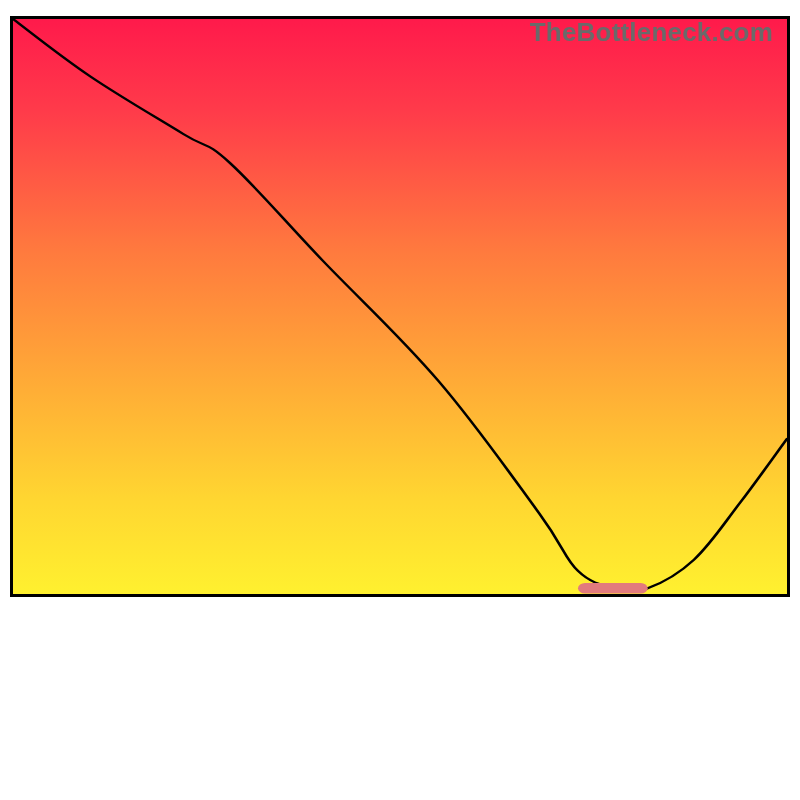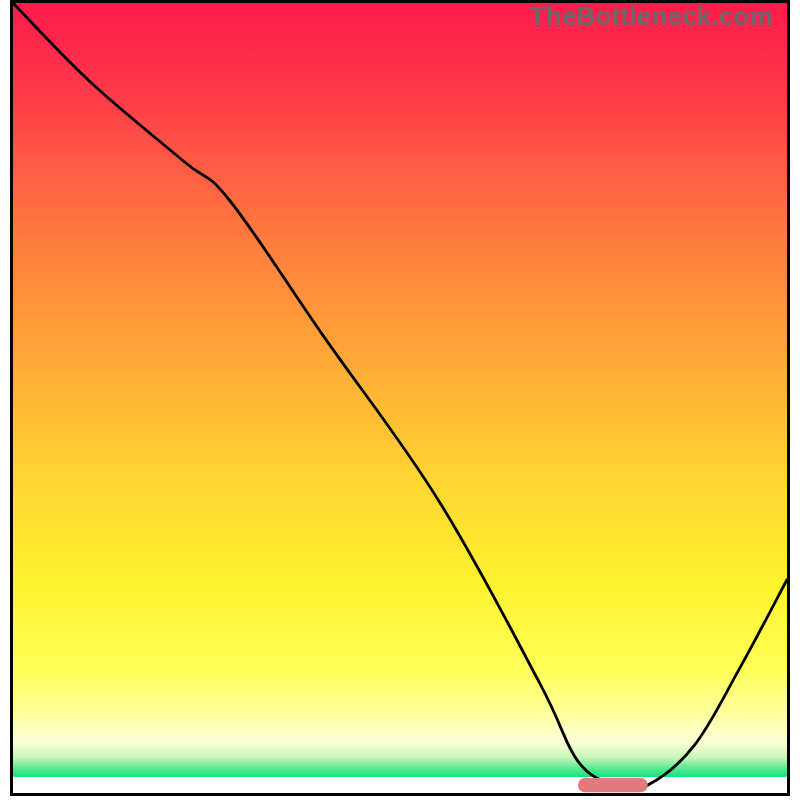--- a/index.html
+++ b/index.html
@@ -7,23 +7,23 @@
     padding: 0;
     width: 800px;
     height: 800px;
     overflow: hidden;
     background: #ffffff;
     font-family: Arial, Helvetica, sans-serif;
   }
   .frame {
     position: absolute;
     left: 10px;
-    top: 0;
+    top: 16px;
     width: 780px;
-    height: 796px;
+    height: 581px;
     border: 3px solid #000;
     box-sizing: border-box;
     overflow: hidden;
     padding-left: 47px;
   }
   .gradient {
     position: absolute;
     inset: 0;
   }
   .watermark {

